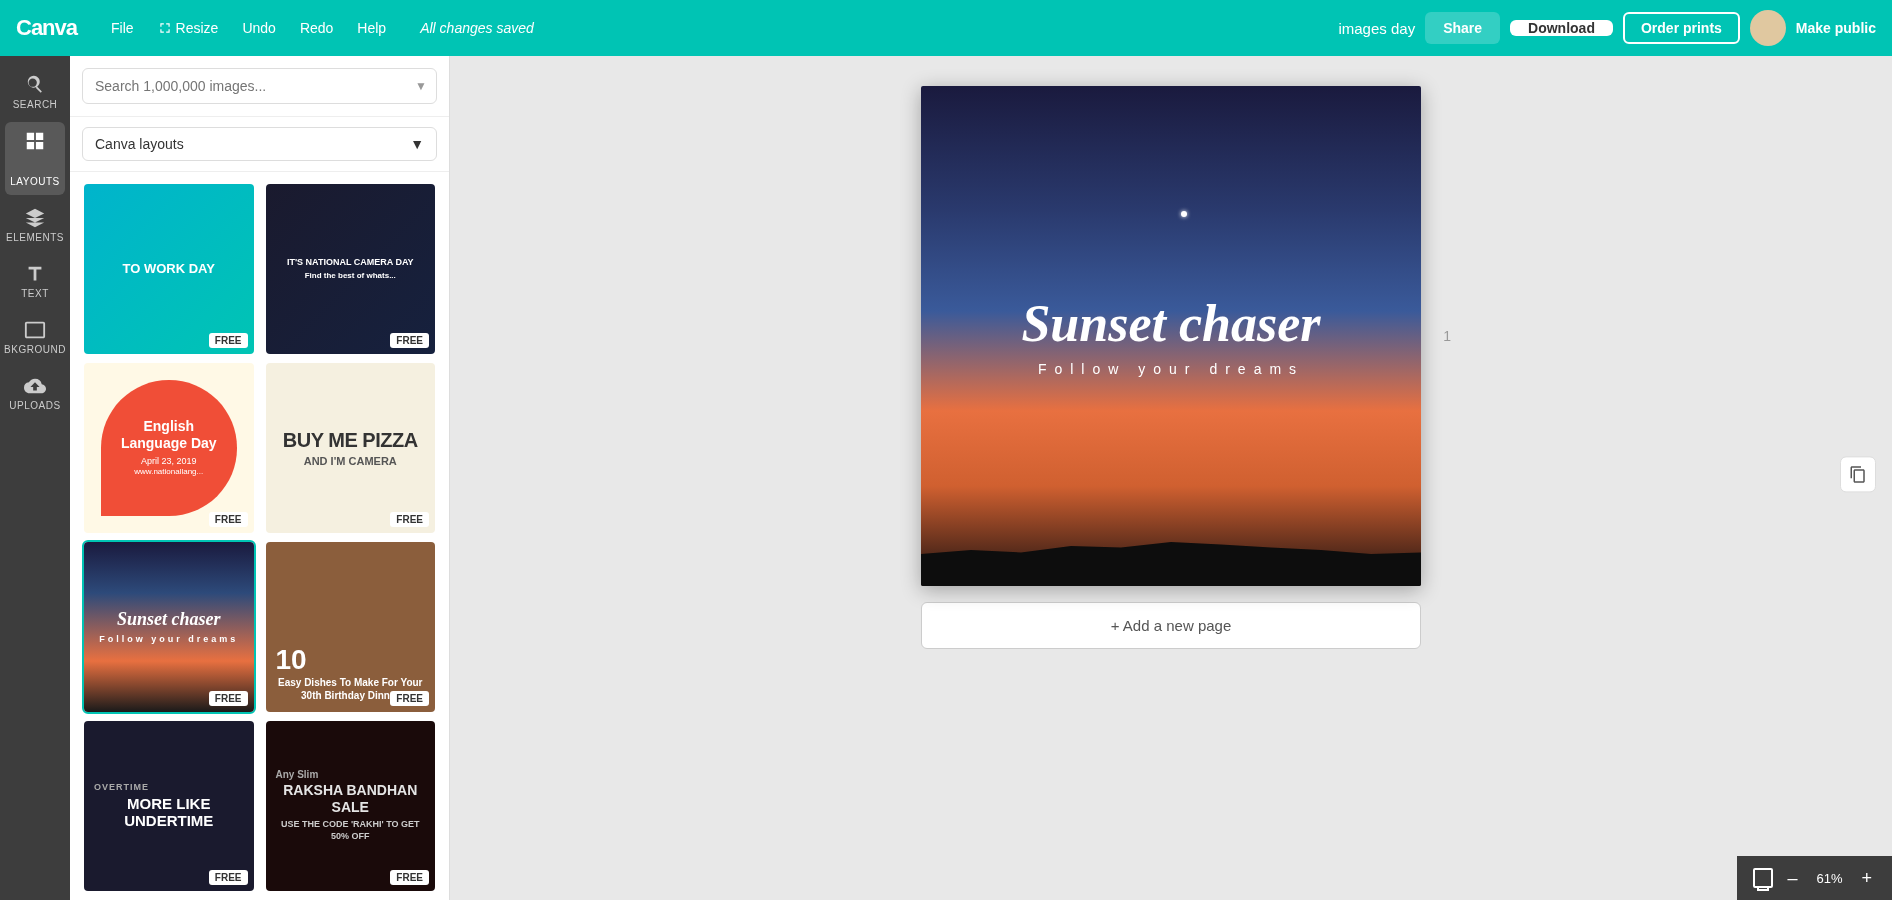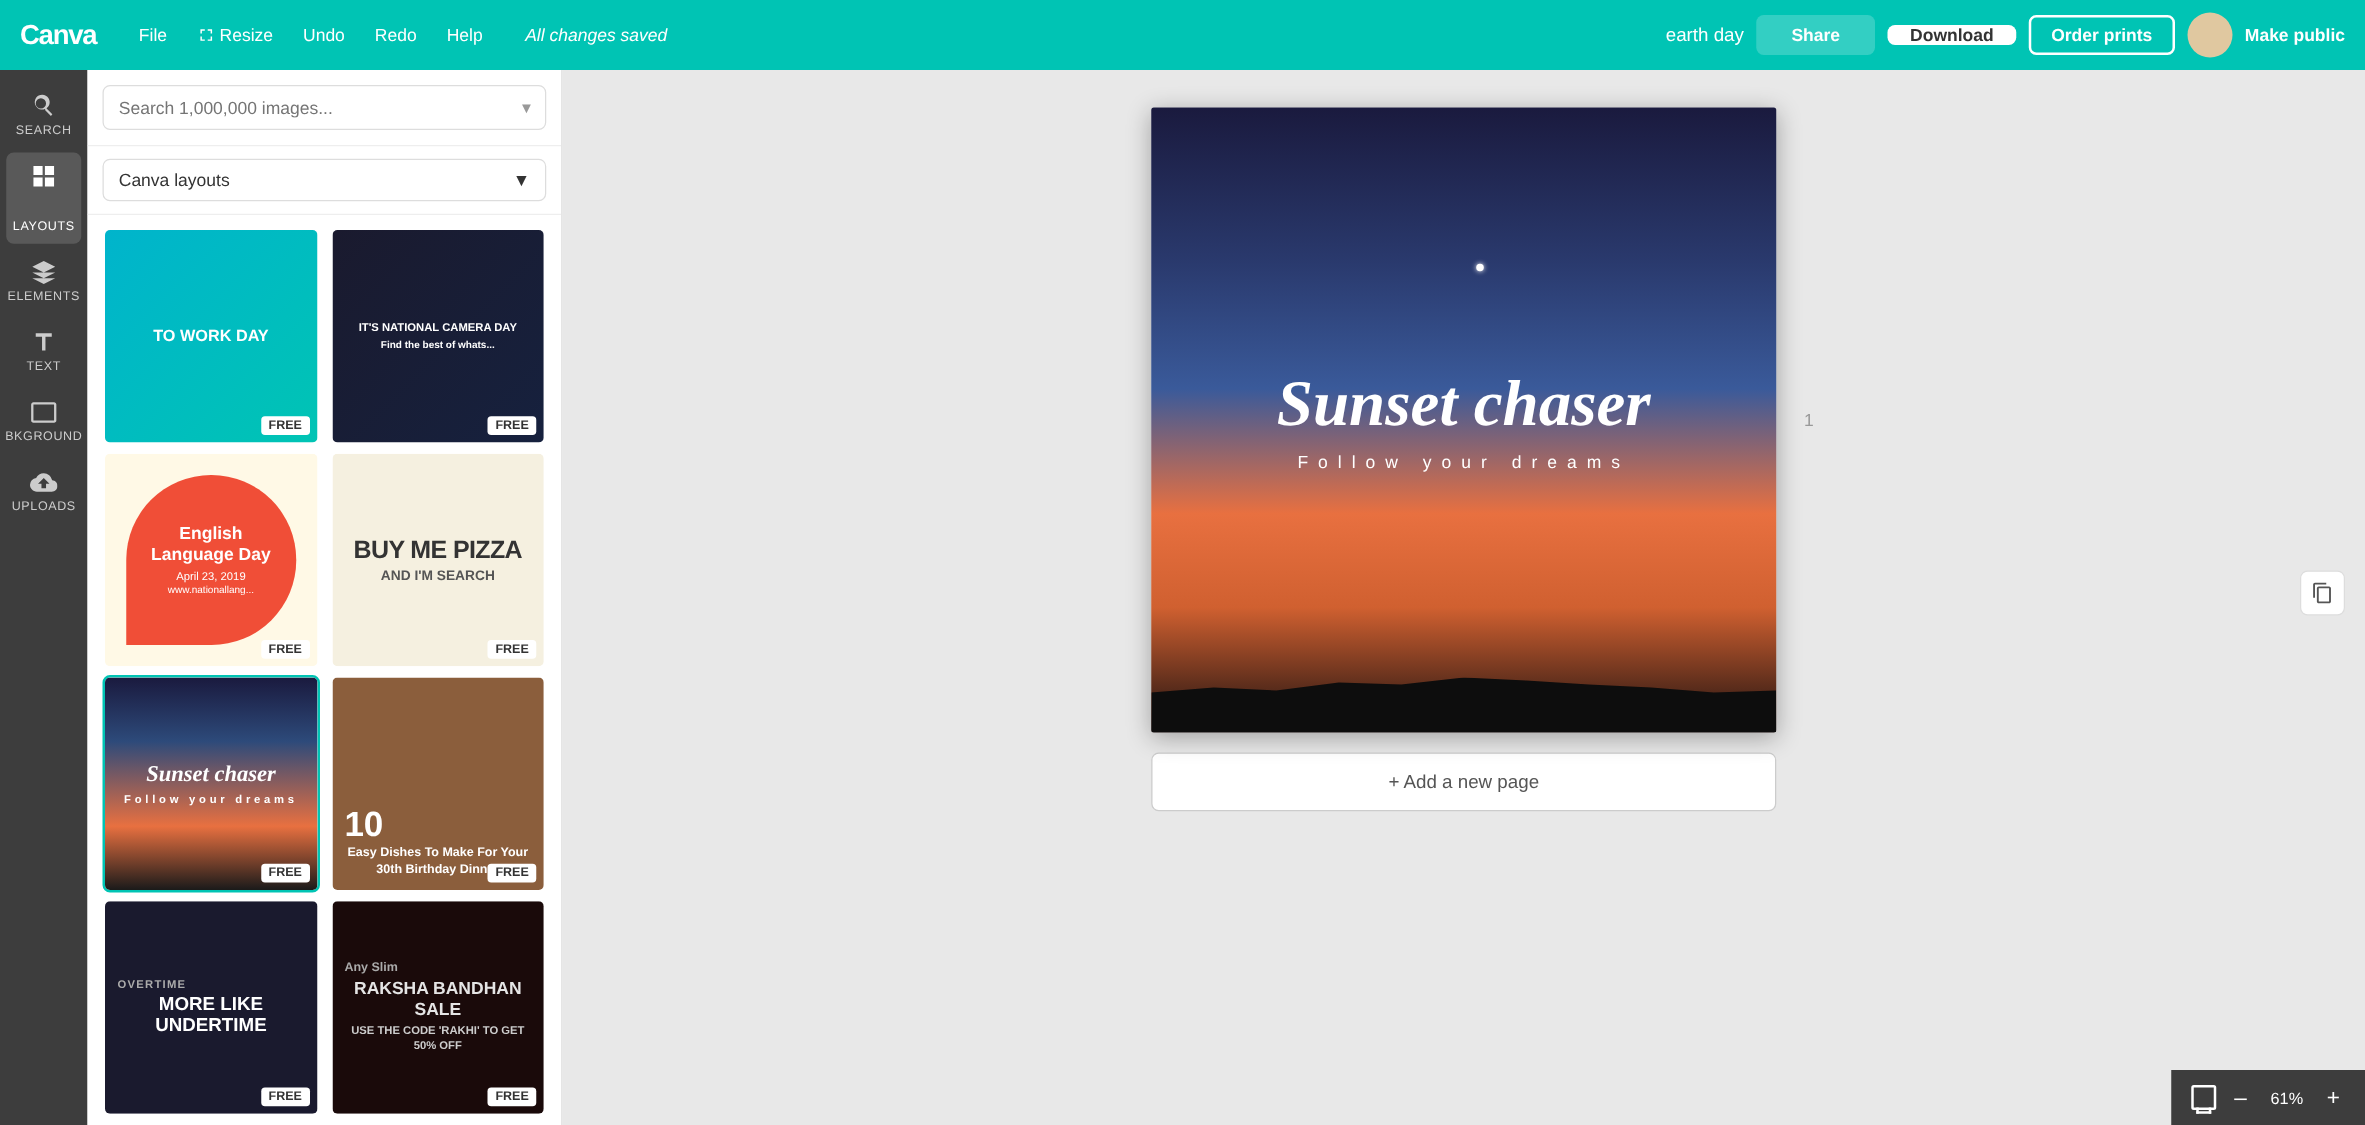--- a/index.html
+++ b/index.html
@@ -61,21 +61,21 @@
     .project-name {
       color: white;
       font-size: 15px;
       font-weight: 500;
     }
     .btn-share {
       background: rgba(255,255,255,0.2);
       border: none;
       color: white;
       font-size: 14px;
-      padding: 8px 28px;
+      padding: 8px 18px;
       border-radius: 6px;
       cursor: pointer;
       font-weight: 600;
     }
     .btn-download {
       background: white;
       border: none;
       color: #333;
       font-size: 14px;
       padding: 0 18px;
@@ -446,21 +446,21 @@
       <span>Resize</span>
     </button>
     <button>Undo</button>
     <button>Redo</button>
     <button>Help</button>
   </div>
 
   <span class="saved-text">All changes saved</span>
 
   <div class="topbar-right">
-    <span class="project-name">earth day</span>
+    <span class="project-name">images day</span>
     <button class="btn-share">Share</button>
     <button class="btn-download">Download</button>
     <button class="btn-order">Order prints</button>
     <div class="avatar"></div>
     <button class="btn-make-public">Make public</button>
   </div>
 </div>
 
 <div id="main">
 
@@ -552,21 +552,21 @@
             <span style="font-size:9px; font-weight:400; margin-top:4px;">April 23, 2019</span>
             <span style="font-size:8px; font-weight:400;">www.nationallang...</span>
           </div>
         </div>
         <span class="free-badge">FREE</span>
       </div>
 
       <div class="template-card">
         <div class="card-inner card-pizza" style="flex-direction:column; align-items:center; justify-content:center;">
           <div style="font-size:20px; font-weight:900; letter-spacing:-0.5px; line-height:1.1;">BUY ME PIZZA</div>
-          <div style="font-size:11px; color:#555; margin-top:4px;">AND I'M SEARCH</div>
+          <div style="font-size:11px; color:#555; margin-top:4px;">AND I'M CAMERA</div>
         </div>
         <span class="free-badge">FREE</span>
       </div>
 
       <div class="template-card selected">
         <div class="card-inner card-sunset" style="flex-direction:column;">
           <div style="font-size:18px; font-style:italic; font-weight:900; font-family:Georgia,serif;">Sunset chaser</div>
           <div style="font-size:9px; letter-spacing:3px; margin-top:4px;">Follow your dreams</div>
         </div>
         <span class="free-badge">FREE</span>

